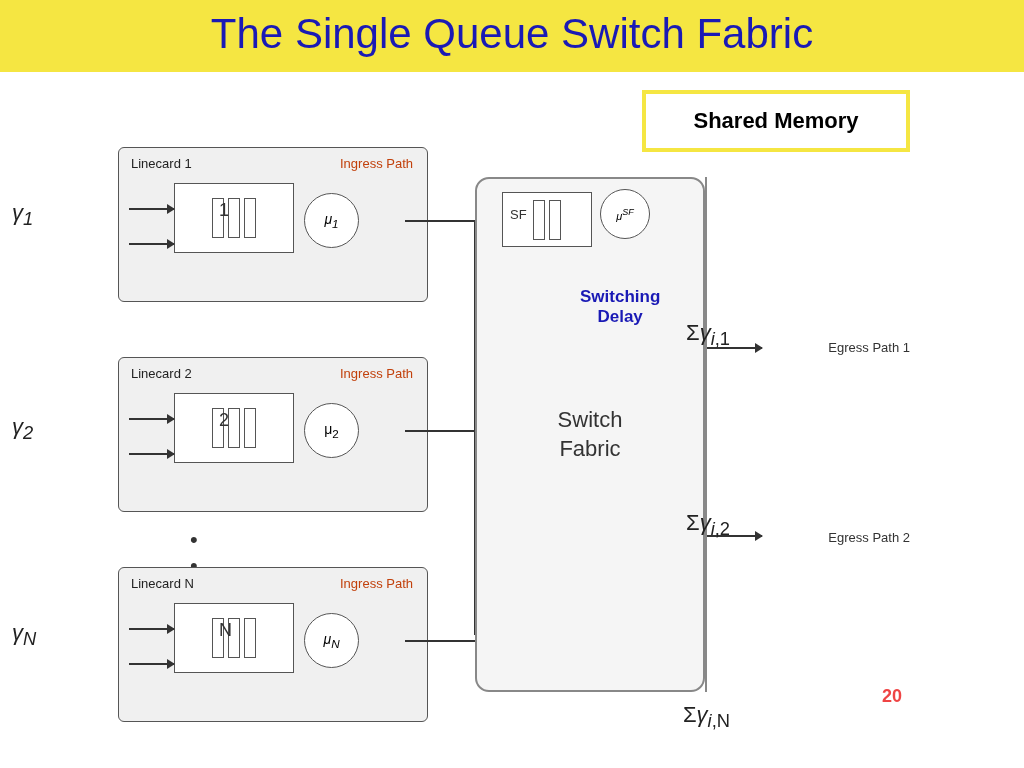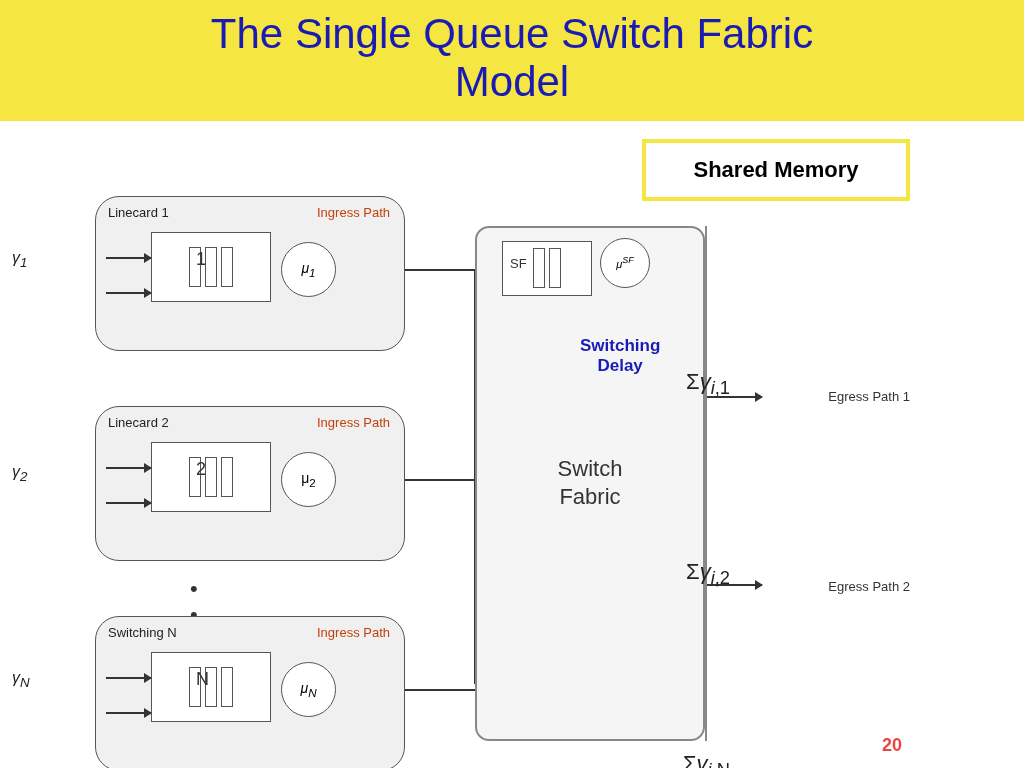--- a/index.html
+++ b/index.html
@@ -47,23 +47,24 @@
     #shared-memory-box span {
       font-weight: bold;
       font-size: 22px;
       color: #000;
     }
 
     
     .linecard {
       position: absolute;
       border: 1.5px solid #555;
-      border-radius: 24px;
+      border-radius: 6px;
       background: #f0f0f0;
       width: 310px;
+      margin-left: 23px;
     }
 
     #linecard1 { top: 75px; left: 95px; height: 155px; }
     #linecard2 { top: 285px; left: 95px; height: 155px; }
     #linecardN { top: 495px; left: 95px; height: 155px; }
 
     .linecard-label {
       position: absolute;
       top: 8px;
       left: 12px;
@@ -139,21 +140,21 @@
       right: -6px;
       top: -4px;
       border: 5px solid transparent;
       border-left: 8px solid #333;
     }
 
     
     .gamma-label {
       position: absolute;
       left: 12px;
-      font-size: 16px;
+      font-size: 22px;
       font-style: italic;
       color: #222;
     }
     #gamma1 { top: 120px; }
 
     
     #switch-fabric {
       position: absolute;
       top: 105px;
       left: 475px;
@@ -304,21 +305,20 @@
       margin: 0 2px;
       vertical-align: middle;
     }
   </style>
 </head>
 <body>
 
 <div id="title-bar">
   <h1>
     <span>The Single Queue Switch Fabric</span><br>
-    <span>Model</span>
   </h1>
 </div>
 
 <div id="main-content">
 
   <div id="shared-memory-box">
     <span>Shared Memory</span>
   </div>
 
   <div id="linecard1" class="linecard">
@@ -358,21 +358,21 @@
     <div style="position:absolute;top:52px;left:100px;font-size:18px;color:#333;">2</div>
   </div>
 
   <div class="gamma-label" style="top:342px;left:12px;">
     <i>γ</i><sub>2</sub>
   </div>
 
   <div id="dots">•<br>•<br>•</div>
 
   <div id="linecardN" class="linecard">
-    <span class="linecard-label">Switching N</span>
+    <span class="linecard-label">Linecard N</span>
     <span class="linecard-path-label">Ingress Path</span>
     <div class="queue-area">
       <span class="q-line"></span>
       <span class="q-line"></span>
       <span class="q-line"></span>
     </div>
     <div class="server-circle">
       <span style="font-style:italic;">μ<sub>N</sub></span>
     </div>
     <div class="arrow-in"></div>

